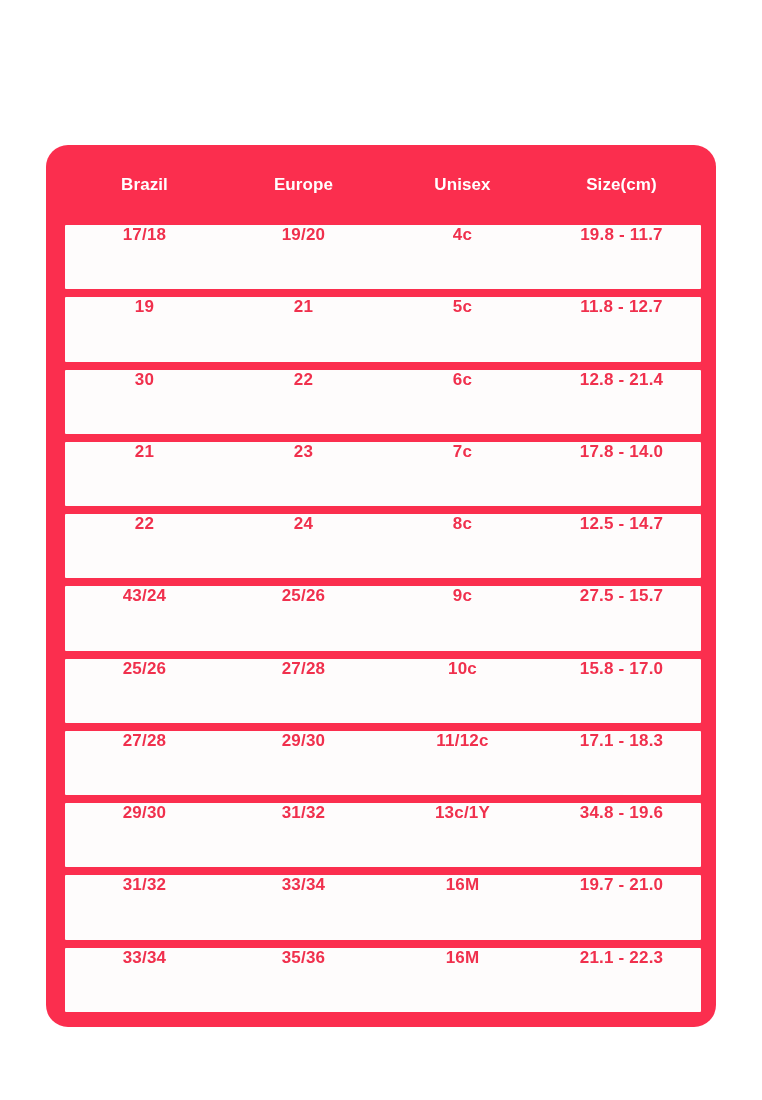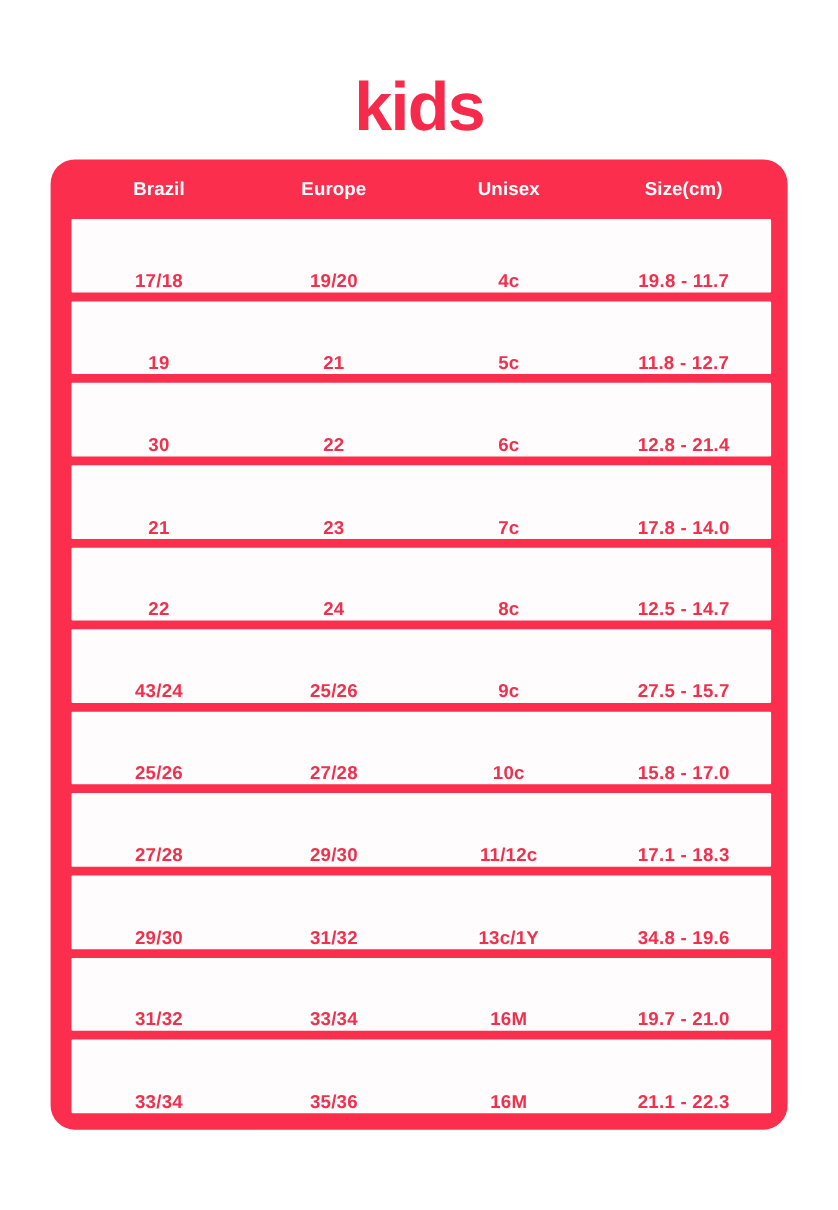--- a/index.html
+++ b/index.html
@@ -44,21 +44,21 @@
     height: 882px;
     background: #FB2E4E;
     border-radius: 22px;
     padding: 0 15px 15px 19px;
     display: flex;
     flex-direction: column;
   }
 
   
   .header-row {
-    height: 54px;
+    height: 80px;
     margin-left: -19px;
     margin-right: -15px;
     padding: 0 15px 0 19px;
     display: flex;
     align-items: center;
   }
 
   .header-cell {
     flex: 1 1 0;
     text-align: center;
@@ -73,39 +73,38 @@
     flex: 1 1 auto;
     display: flex;
     flex-direction: column;
     gap: 8px;
   }
 
   .data-row {
     flex: 1 1 0;
     background: #FEFCFC;
     display: flex;
-    align-items: flex-end;
+    align-items: flex-start;
     border-radius: 1px;
   }
 
   .data-cell {
     flex: 1 1 0;
     text-align: center;
     color: #F0304D;
     font-size: 17px;
     font-weight: 700;
     letter-spacing: 0.2px;
   }
 </style>
 </head>
 <body>
 
 <div class="page">
 
-  <h1 class="title">kids</h1>
 
   <div class="chart-card">
 
     <div class="header-row">
       <div class="header-cell">Brazil</div>
       <div class="header-cell">Europe</div>
       <div class="header-cell">Unisex</div>
       <div class="header-cell">Size(cm)</div>
     </div>
 

